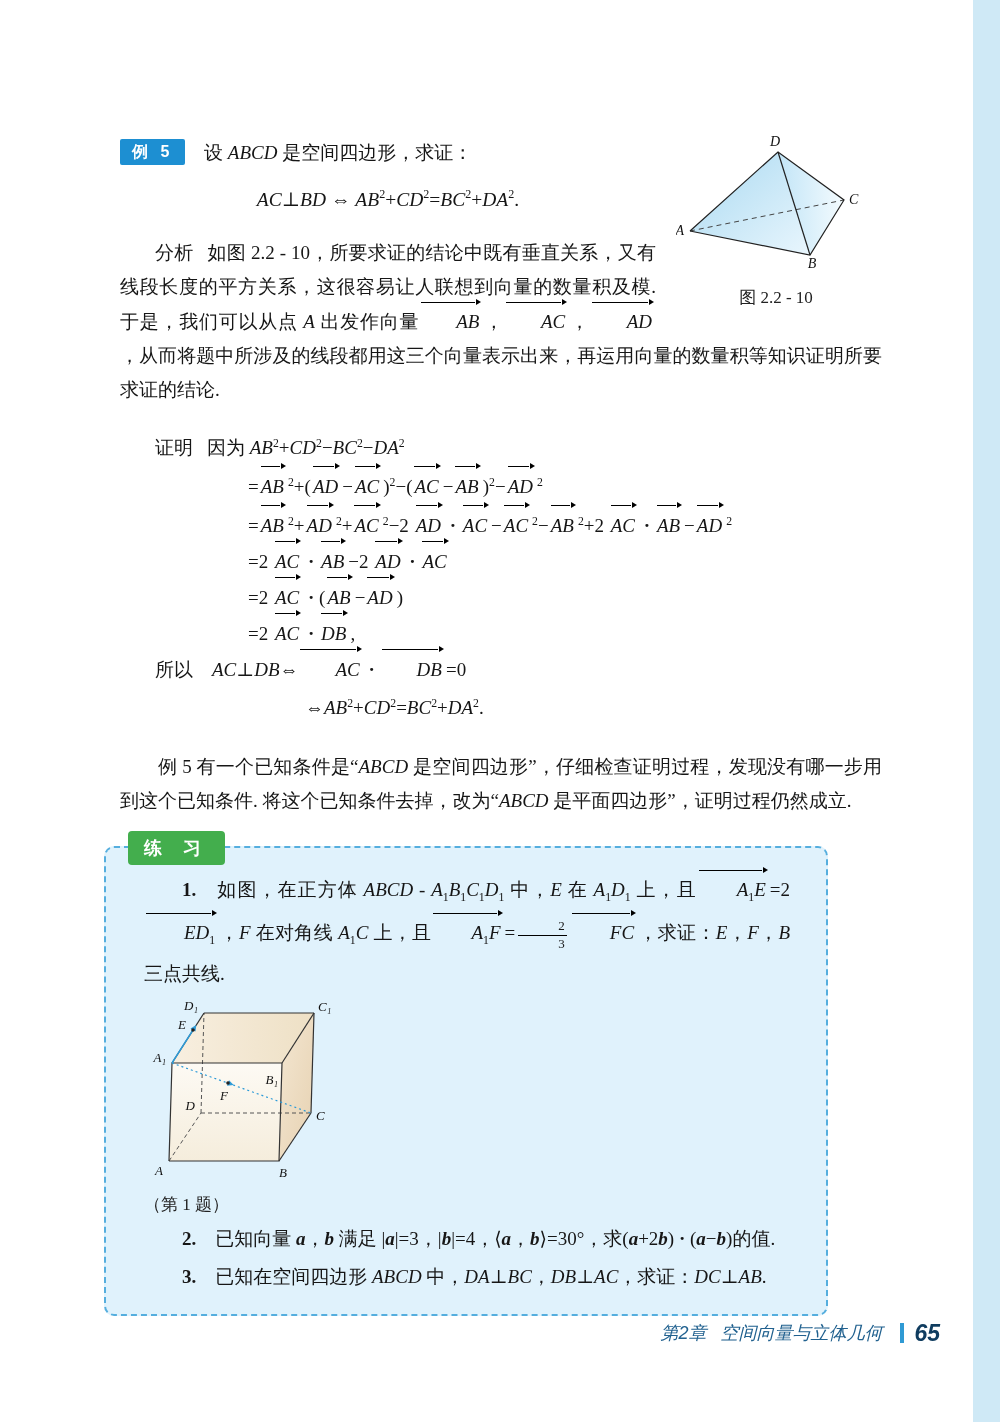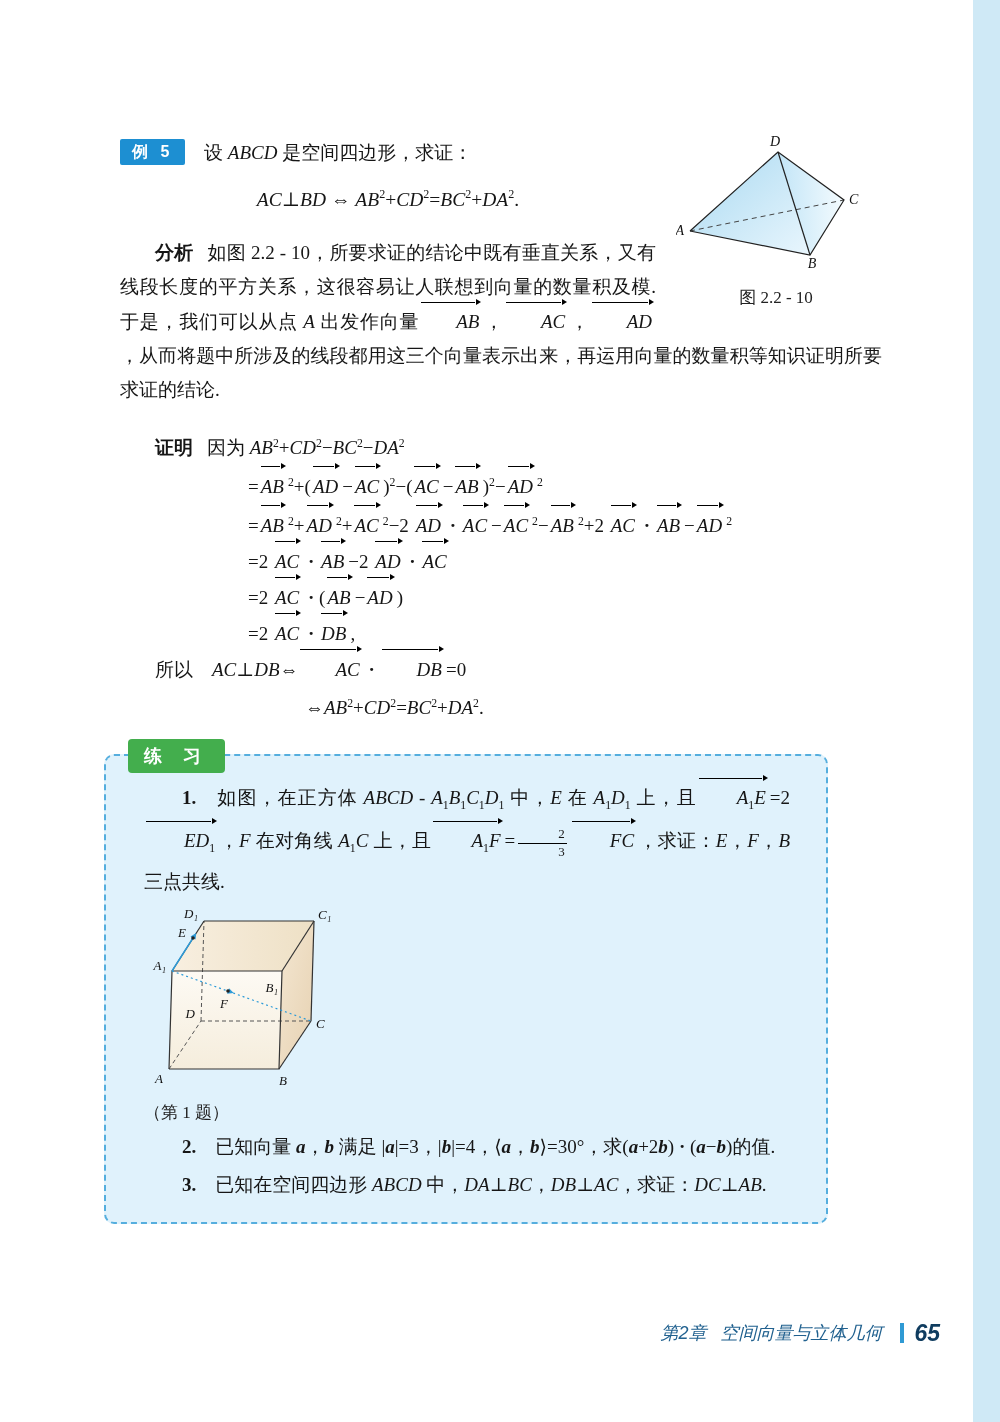--- a/index.html
+++ b/index.html
@@ -17,21 +17,21 @@
   .example-head{font-size:19px;line-height:33px;margin-bottom:8px;}
   .badge-ex{
     display:inline-block;background:#1d8fd2;color:#fff;
     font-family:"Liberation Sans","DejaVu Sans",sans-serif;font-size:16px;font-weight:bold;
     line-height:1;padding:5px 12px;border-radius:2px;margin-right:14px;vertical-align:2px;letter-spacing:4px;
   }
   .claim{text-align:center;font-size:19.5px;line-height:34px;margin:2px 0 8px;}
 
   .para{font-size:19px;line-height:34px;text-align:justify;}
   .analysis{text-indent:35px;}
-  .hd{font-family:"Liberation Sans","DejaVu Sans",sans-serif;font-weight:bold;margin-right:14px;}
+  .hd{font-family:"Liberation Sans","DejaVu Sans",sans-serif;font-weight:normal;margin-right:14px;}
 
   .proof{margin-top:2px;}
   .proof-line1{font-size:19px;line-height:35px;text-indent:35px;}
   .eq{font-size:19px;line-height:35px;padding-left:128px;}
   .so-line{font-size:19px;line-height:35px;text-indent:35px;}
   .iff{font-size:19px;line-height:34px;padding-left:185px;}
 
   .remark{margin-top:24px;text-indent:38px;}
 
   .practice{
@@ -126,20 +126,21 @@
       </div>
       <div class="eq">=<span class="v">AB</span><sup>2</sup>+(<span class="v">AD</span>−<span class="v">AC</span>)<sup>2</sup>−(<span class="v">AC</span>−<span class="v">AB</span>)<sup>2</sup>−<span class="v">AD</span><sup>2</sup></div>
       <div class="eq">=<span class="v">AB</span><sup>2</sup>+<span class="v">AD</span><sup>2</sup>+<span class="v">AC</span><sup>2</sup>−2 <span class="v">AD</span> <b>·</b> <span class="v">AC</span>−<span class="v">AC</span><sup>2</sup>−<span class="v">AB</span><sup>2</sup>+2 <span class="v">AC</span> <b>·</b> <span class="v">AB</span>−<span class="v">AD</span><sup>2</sup></div>
       <div class="eq">=2 <span class="v">AC</span> <b>·</b> <span class="v">AB</span>−2 <span class="v">AD</span> <b>·</b> <span class="v">AC</span></div>
       <div class="eq">=2 <span class="v">AC</span> <b>·</b> (<span class="v">AB</span>−<span class="v">AD</span>)</div>
       <div class="eq">=2 <span class="v">AC</span> <b>·</b> <span class="v">DB</span>,</div>
       <div class="so-line">所以　<i>AC</i>⊥<i>DB</i>⇔<span class="v">AC</span> <b>·</b> <span class="v">DB</span>=0</div>
       <div class="iff">⇔<i>AB</i><sup>2</sup>+<i>CD</i><sup>2</sup>=<i>BC</i><sup>2</sup>+<i>DA</i><sup>2</sup>.</div>
     </div>
 
+    <p class="para remark">例 5 有一个已知条件是“<i>ABCD</i> 是空间四边形”，仔细检查证明过程，发现没有哪一步用到这个已知条件. 将这个已知条件去掉，改为“<i>ABCD</i> 是平面四边形”，证明过程仍然成立.</p>
 
     <section class="practice">
       <div class="badge-practice">练 习</div>
 
       <p class="para ex"><b>1.</b>　如图，在正方体 <i>ABCD</i> - <i>A</i><sub>1</sub><i>B</i><sub>1</sub><i>C</i><sub>1</sub><i>D</i><sub>1</sub> 中，<i>E</i> 在 <i>A</i><sub>1</sub><i>D</i><sub>1</sub> 上，且<span class="v">A<sub>1</sub>E</span>=2 <span class="v">ED<sub>1</sub></span>，<i>F</i> 在对角线 <i>A</i><sub>1</sub><i>C</i> 上，且<span class="v">A<sub>1</sub>F</span>=<span class="frac"><span class="num">2</span><span class="den">3</span></span><span class="v">FC</span>，求证：<i>E</i>，<i>F</i>，<i>B</i> 三点共线.</p>
 
       <figure class="fig-cube">
         <svg width="240" height="186" viewBox="0 0 240 186">
           <defs>
             <linearGradient id="ctop" x1="0" y1="0" x2="1" y2="0">

